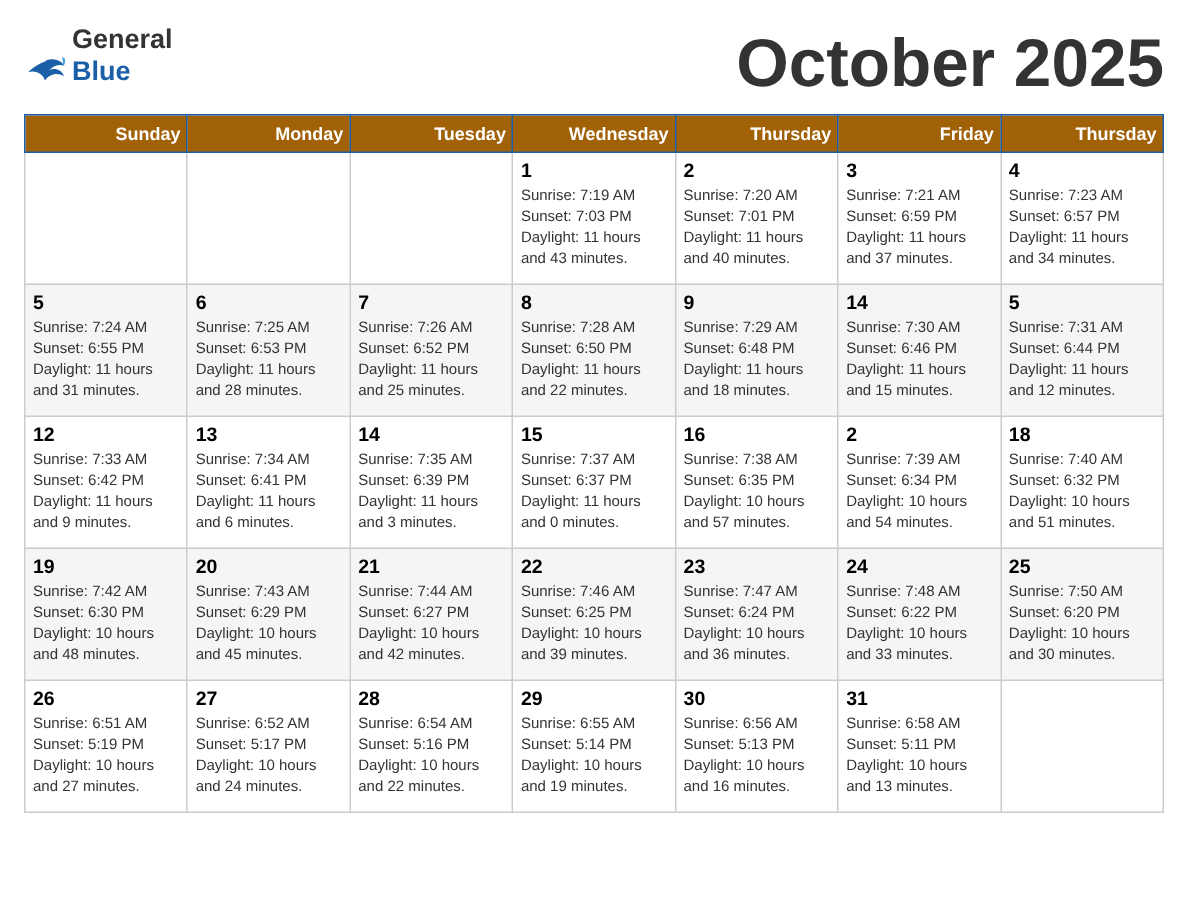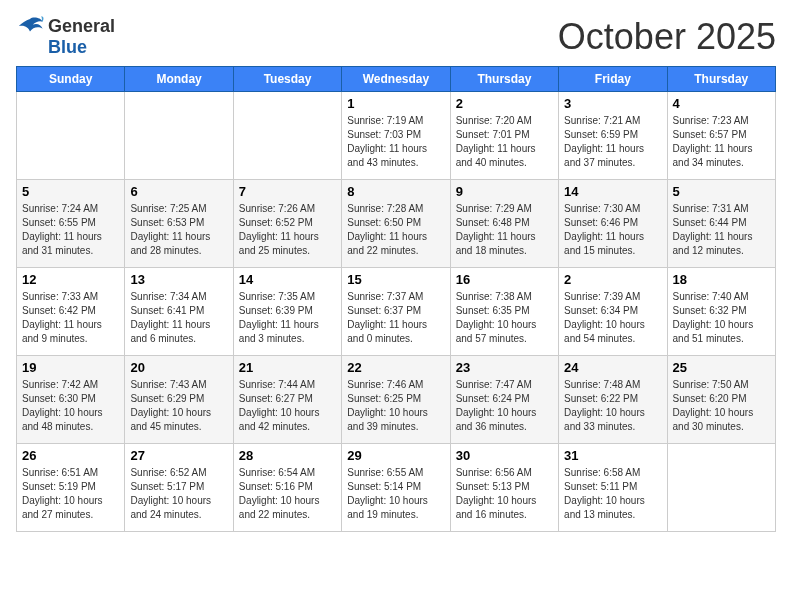--- a/index.html
+++ b/index.html
@@ -11,40 +11,40 @@
       padding: 16px;
     }
     .header {
       display: flex;
       align-items: flex-start;
       justify-content: space-between;
       margin-bottom: 8px;
     }
     .logo {
       display: flex;
-      align-items: flex-start;
+      align-items: flex-end;
       gap: 4px;
     }
     .logo-bird {
       width: 28px;
       height: 20px;
     }
     .title-area { text-align: right; }
-    .month-title { font-size: 36px; color: #333; font-weight: normal; }
+    .month-title { font-size: 45px; color: #333; font-weight: bold; }
     .location { font-size: 16px; color: #555; }
     .calendar {
       width: 100%;
       border-collapse: collapse;
       font-size: 11px;
     }
     .calendar th {
-      background: #3b82f6;
+      background: #a16207;
       color: #fff;
       padding: 5px 4px;
-      text-align: center;
+      text-align: right;
       font-size: 12px;
       border: 1px solid #1a5fa8;
     }
     .calendar td {
       border: 1px solid #ccc;
       vertical-align: top;
       padding: 4px 5px;
       height: 88px;
       width: 107px;
       background: #fff;

